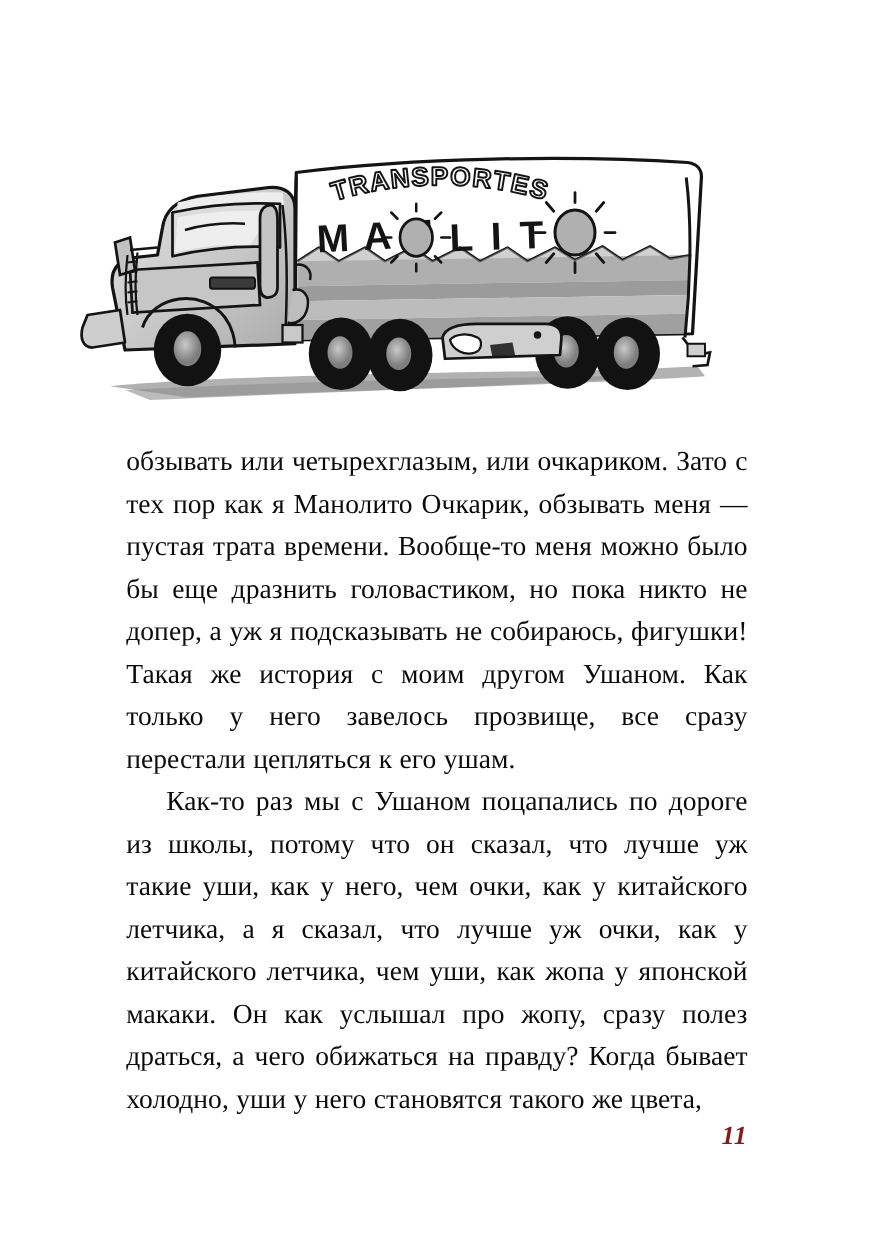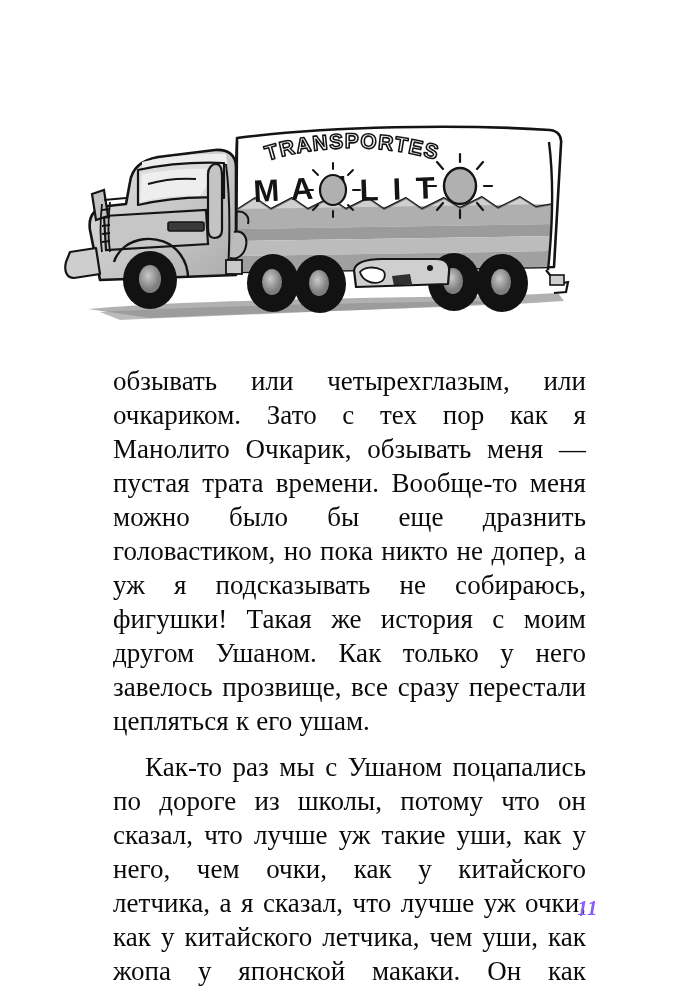--- a/index.html
+++ b/index.html
@@ -37,42 +37,42 @@
   }
 
   
   .body-text {
     position: absolute;
     left: 101px;
     top: 352px;
     width: 497px;
   }
   .para {
-    margin: 12px;
-    font-size: 27px;
+    margin: 0;
+    font-size: 22px;
     line-height: 34px;
     text-align: justify;
     text-align-last: left;
     hyphens: manual;
     letter-spacing: 0.05px;
     word-spacing: 0.4px;
   }
   .para.indent {
     text-indent: 32px;
   }
 
   
   .folio {
     position: absolute;
     right: 97px;
     top: 896px;
     font-size: 21px;
     font-style: italic;
     font-weight: 600;
-    color: #8b5cf6;
+    color: #7f1d1d;
     letter-spacing: 0.5px;
   }
 </style>
 </head>
 <body>
 
 <div class="page">
 
   <div class="illustration">
     <svg viewBox="0 0 600 220" xmlns="http://www.w3.org/2000/svg">

